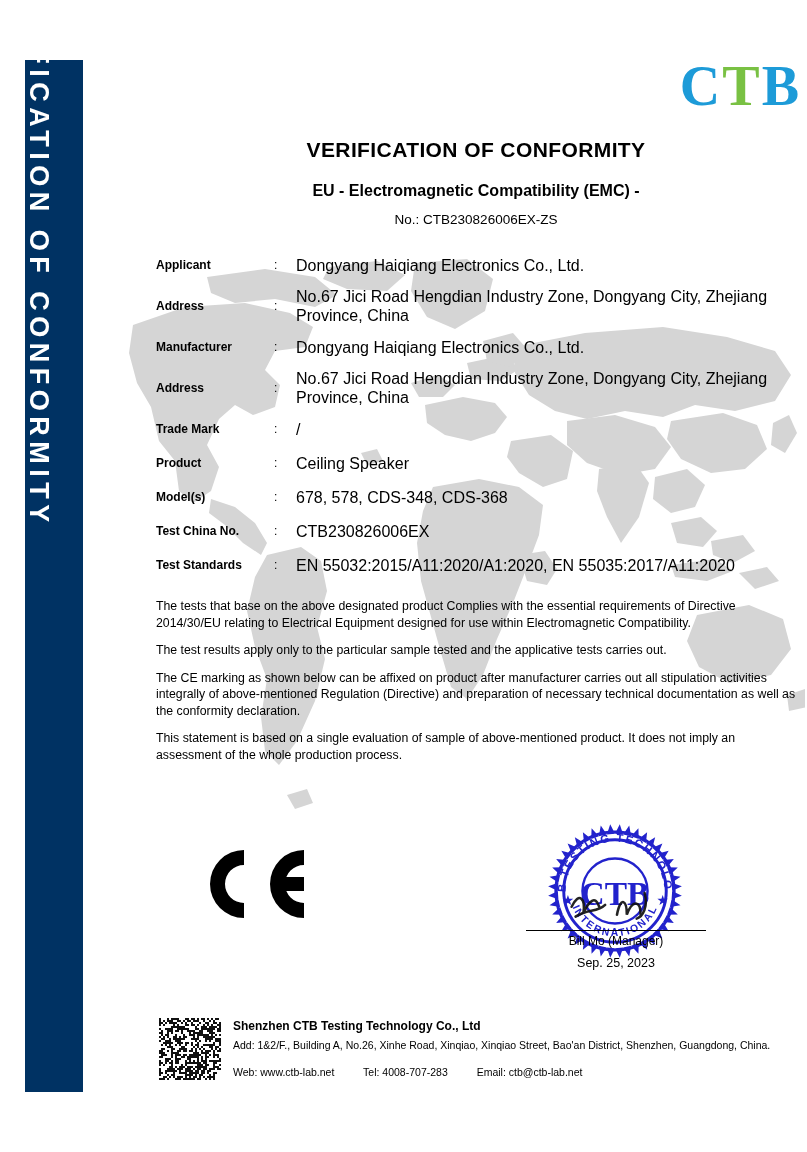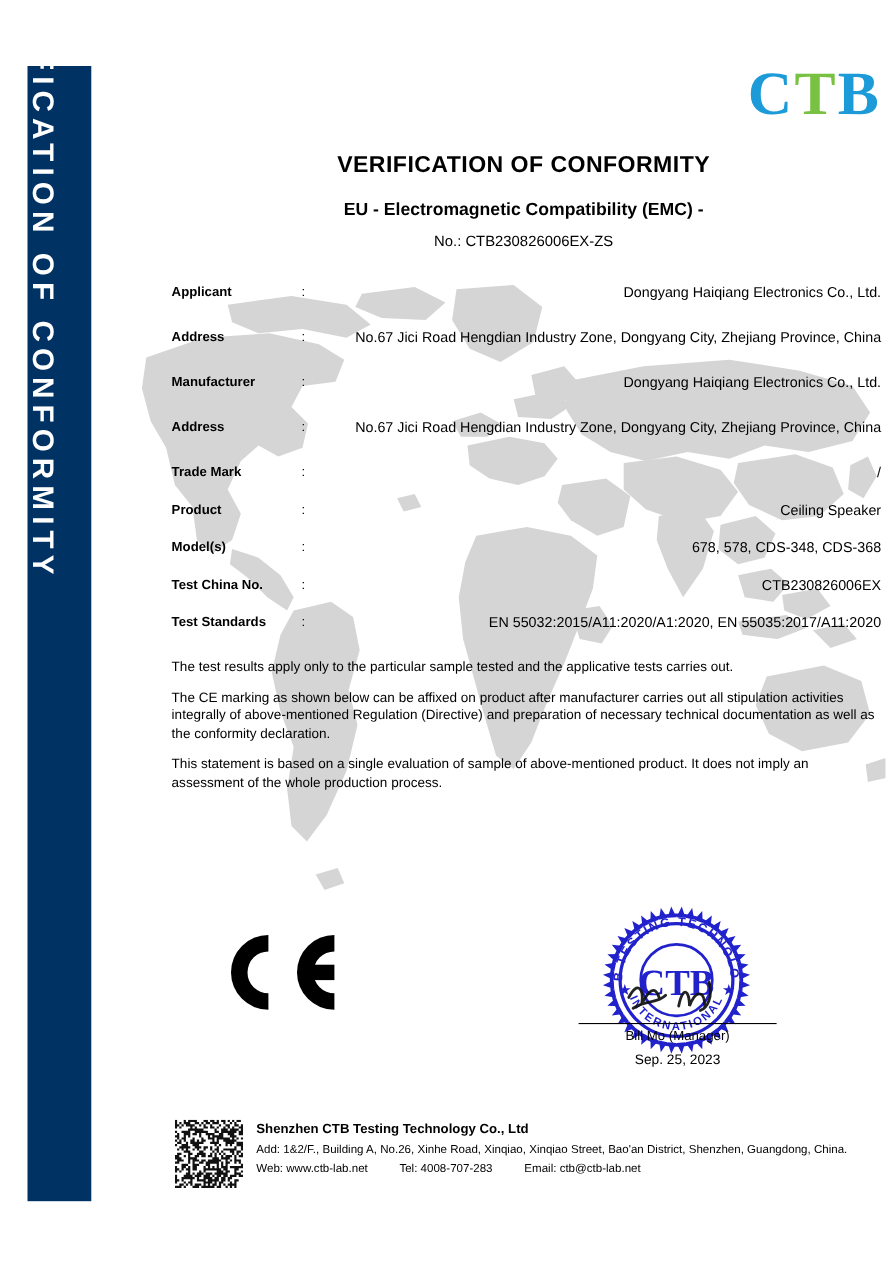--- a/index.html
+++ b/index.html
@@ -118,23 +118,22 @@
     width: 118px;
     font-weight: bold;
     font-size: 12px;
     height: 34px;
   }
   #info-table td.colon {
     width: 22px;
     font-size: 12px;
   }
   #info-table td.val {
-    font-size: 13px;
+    font-size: 16px;
     line-height: 19px;
-    text-align: right;
   }
   #info-table tr.tall td.lbl { height: 48px; }
 
   
   #paragraphs {
     position: absolute;
     left: 140px;
     top: 598px;
     width: 643px;
     font-size: 12.3px;
@@ -210,21 +209,21 @@
     font-size: 10.5px;
     line-height: 15px;
     padding-top: 1px;
   }
   #footer-company {
     font-size: 12px;
     font-weight: bold;
     margin-bottom: 4px;
   }
   #footer-contact {
-    margin-top: 2px;
+    margin-top: 12px;
   }
   #footer-contact span { margin-right: 26px; }
   #footer-contact span:last-child { margin-right: 0; }
 </style>
 </head>
 <body>
 
 <svg id="worldmap" viewBox="0 0 690 640" xmlns="http://www.w3.org/2000/svg">
   <g fill="#d5d5d5">
 
@@ -333,20 +332,21 @@
         </tr>
         <tr>
           <td class="lbl">Test Standards</td>
           <td class="colon">:</td>
           <td class="val">EN 55032:2015/A11:2020/A1:2020, EN 55035:2017/A11:2020</td>
         </tr>
       </tbody>
   </table>
 
   <div id="paragraphs">
+      <p>The tests that base on the above designated product Complies with the essential requirements of Directive 2014/30/EU relating to Electrical Equipment designed for use within Electromagnetic Compatibility.</p>
       <p>The test results apply only to the particular sample tested and the applicative tests carries out.</p>
       <p>The CE marking as shown below can be affixed on product after manufacturer carries out all stipulation activities integrally of above-mentioned Regulation (Directive) and preparation of necessary technical documentation as well as the conformity declaration.</p>
       <p>This statement is based on a single evaluation of sample of above-mentioned product. It does not imply an assessment of the whole production process.</p>
     </div>
 
   <svg id="ce-mark" viewBox="0 0 120 92" xmlns="http://www.w3.org/2000/svg">
     <path d="M46 12 A34 34 0 1 0 46 80 L46 65 A19 19 0 1 1 46 27 Z" fill="#000"></path>
     <path d="M106 12 A34 34 0 1 0 106 80 L106 65 A19 19 0 1 1 106 27 Z" fill="#000"></path>
     <rect x="81" y="39" width="25" height="14" fill="#000"></rect>
   </svg>

